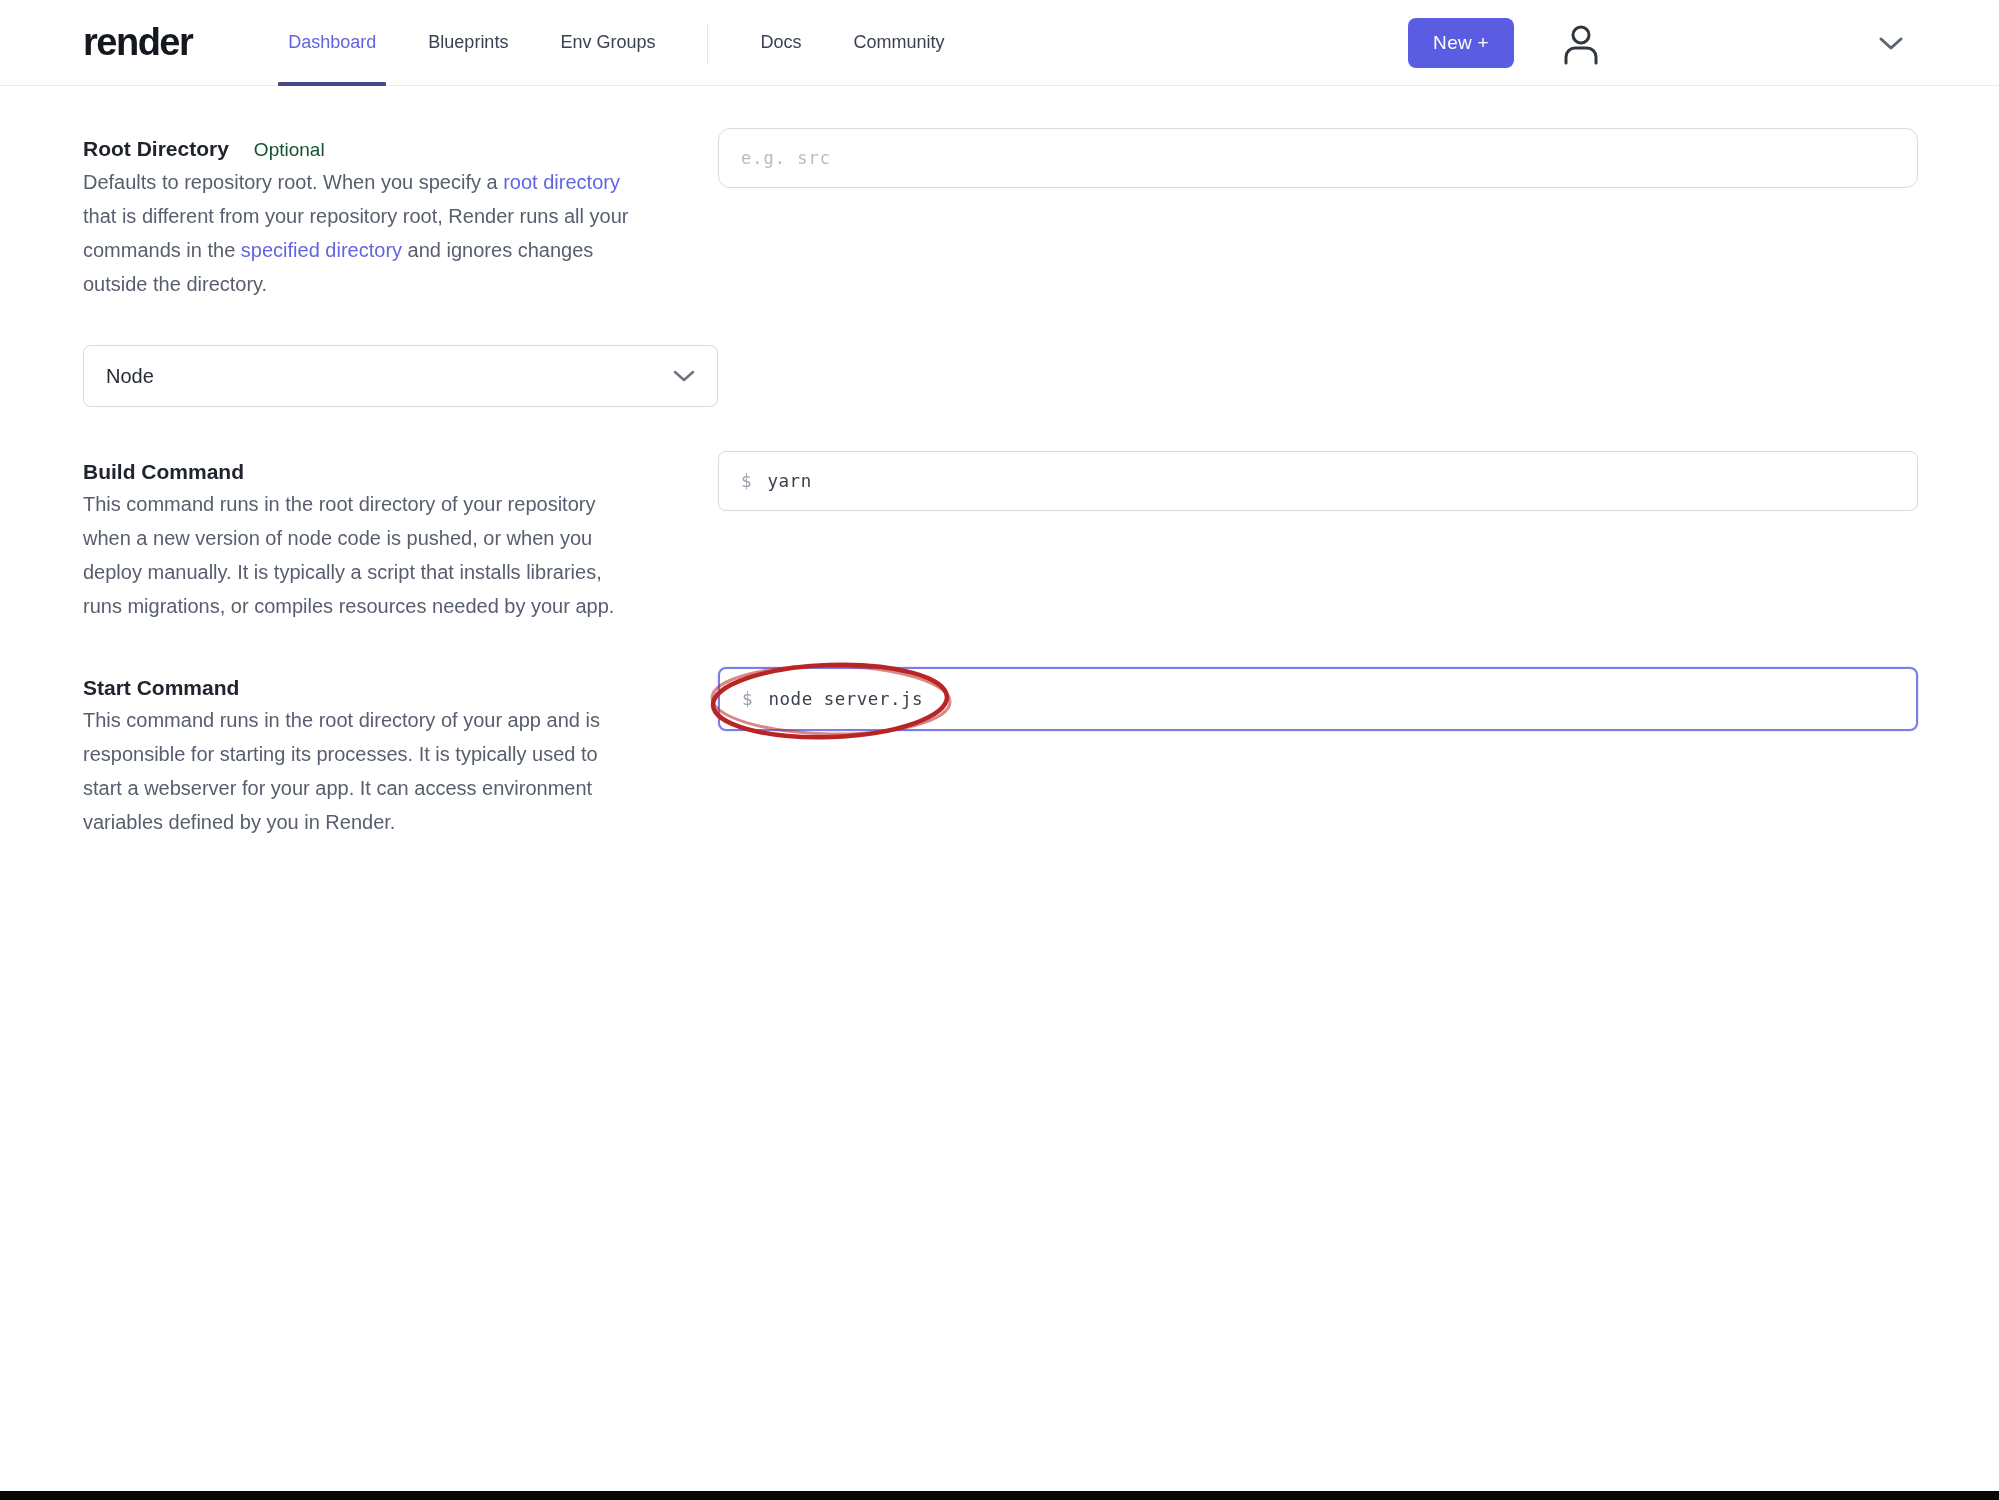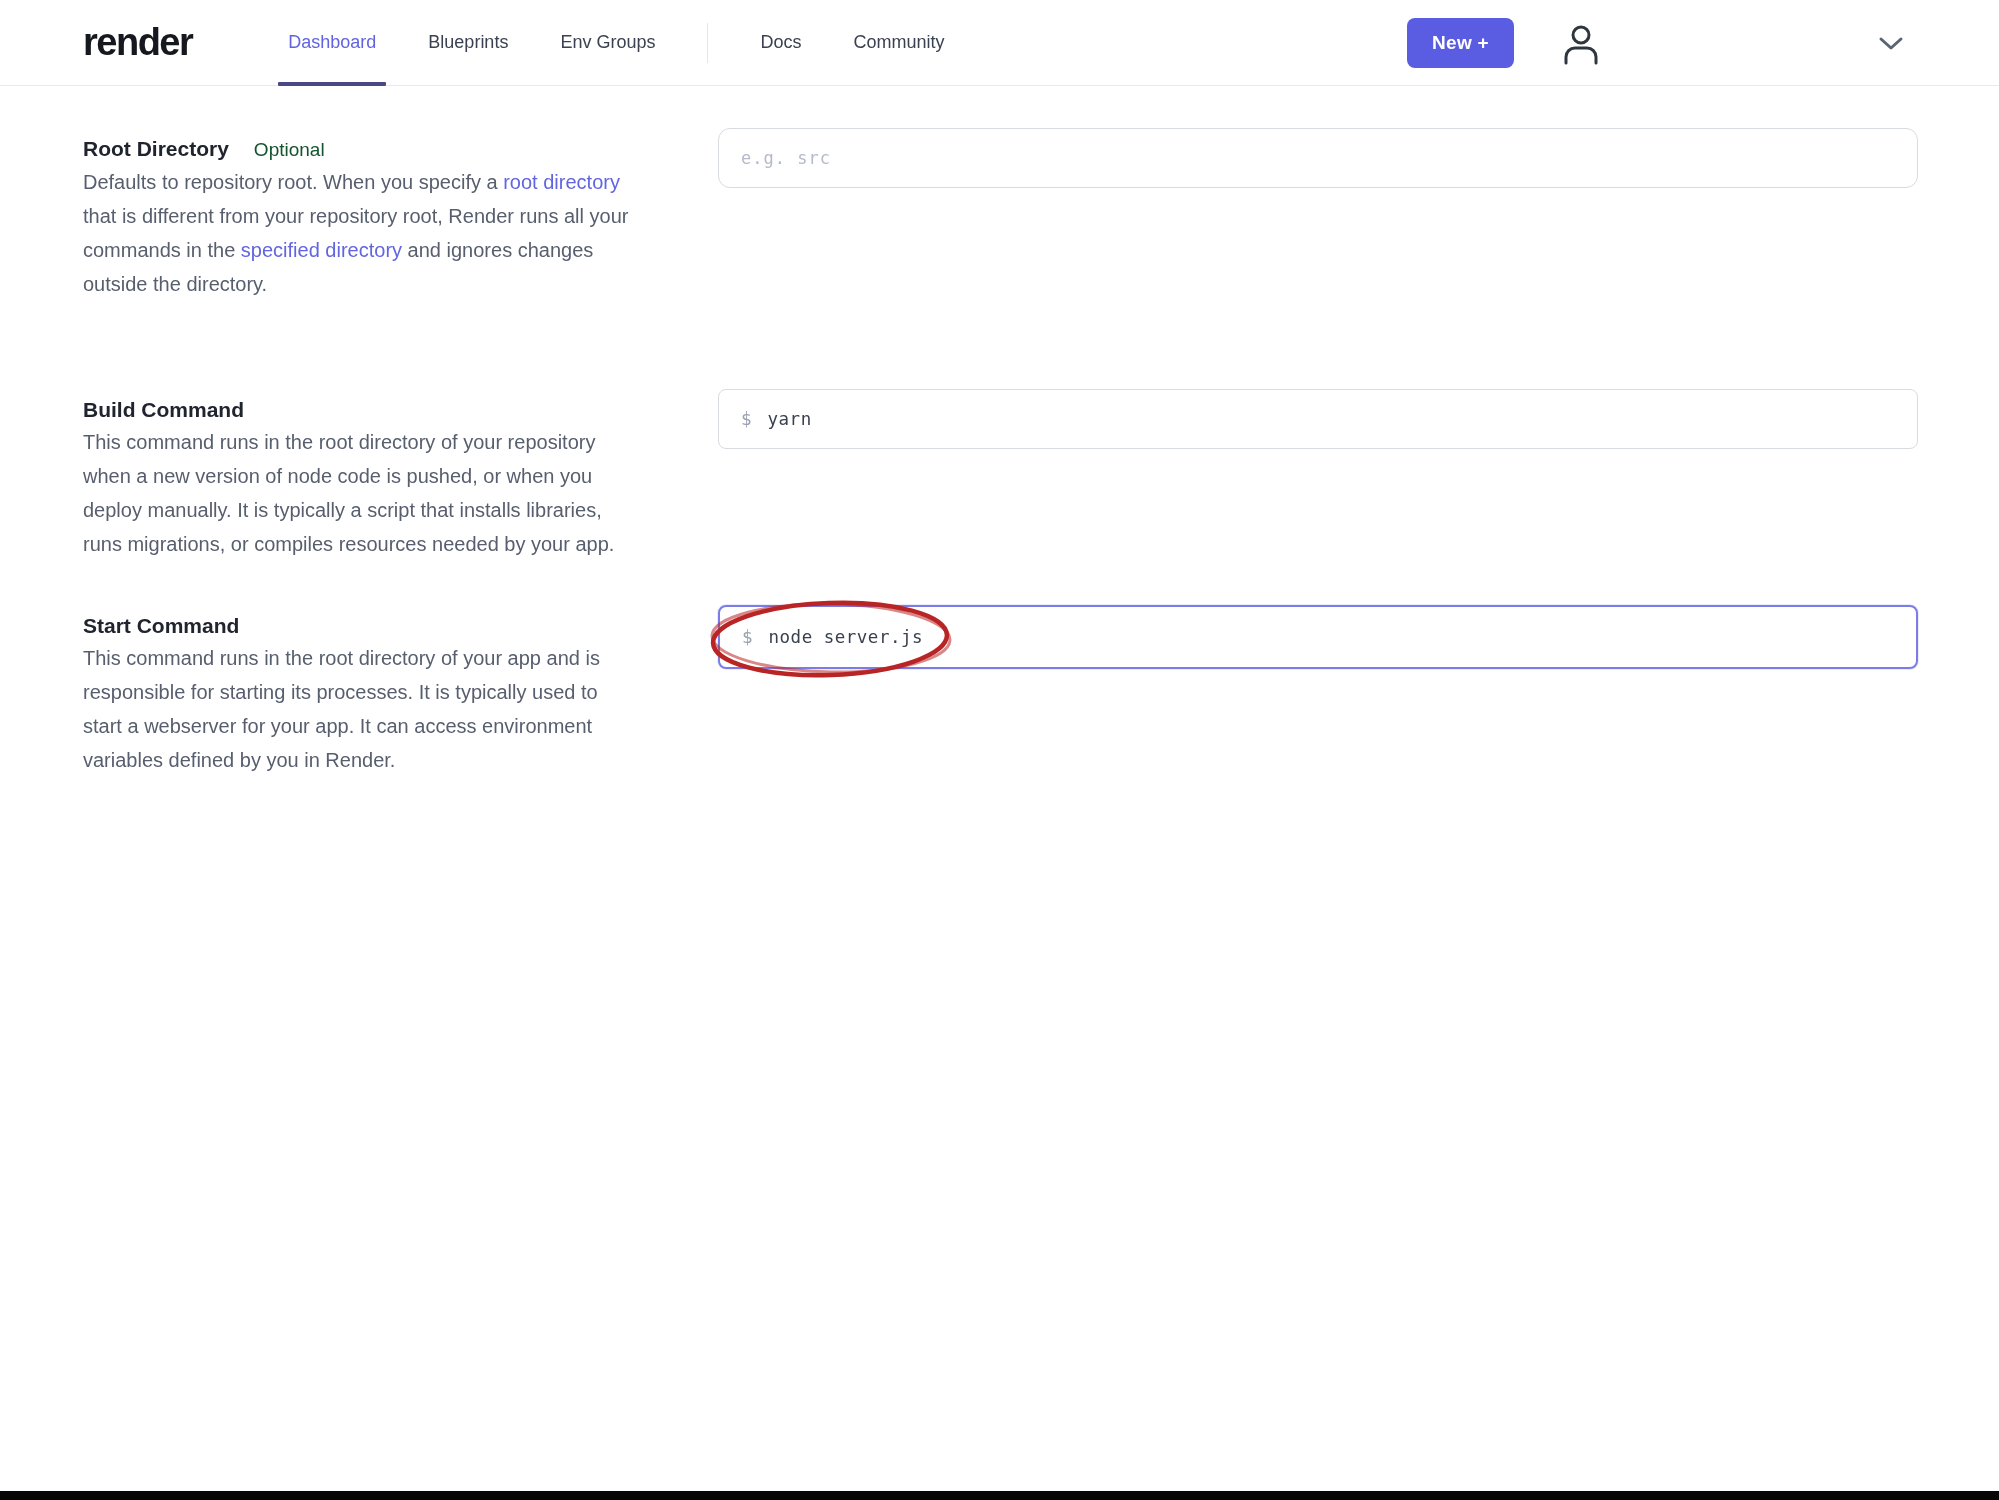--- a/index.html
+++ b/index.html
@@ -15,21 +15,21 @@
   .nav-item { position:relative; height:100%; display:flex; align-items:center; padding:0 26px;
               font-size:18px; color:#3a4150; cursor:pointer; white-space:nowrap; }
   .nav-item.active { color:#6163e1; }
   .nav-item.active::after { content:""; position:absolute; left:16px; right:16px; bottom:-1px;
                             height:4px; background:#474a86; border-radius:1px; }
   .nav-divider { width:1px; height:40px; background:#e4e6ea; margin:0 26px; }
 
   .header-right { margin-left:auto; display:flex; align-items:center; }
   .new-btn { background:#5a5ce2; color:#ffffff; font-size:19px; border:none; border-radius:8px;
              padding:14px 25px; cursor:pointer; font-family:"Liberation Sans", sans-serif;
-             font-weight:bold; letter-spacing:0.3px; }
+             font-weight:normal; letter-spacing:0.3px; }
   .user-btn { margin-left:44px; width:46px; height:46px; display:flex; align-items:center;
               justify-content:center; cursor:pointer; }
   .chev-btn { margin-left:272px; width:30px; height:30px; display:flex; align-items:center;
               justify-content:center; cursor:pointer; }
 
   
   .content { padding:42px 0 0 83px; }
   .row { display:grid; grid-template-columns:635px 1200px; margin-bottom:44px; }
   .label-col { padding:6px 78px 0 0; }
   .sec-label { font-size:21px; font-weight:bold; color:#20242e; line-height:30px; }
@@ -120,20 +120,30 @@
         <div class="sec-desc">
           <span>Defaults to repository root. When you specify a </span><span class="inline-link">root directory</span><span> that is different from your repository root, Render runs all your commands in the </span><span class="inline-link">specified directory</span><span> and ignores changes outside the directory.</span>
         </div>
       </div>
       <div class="field-col">
         <input class="text-input" type="text" placeholder="e.g. src" style="">
       </div>
     </div>
 
     <div class="row">
+      <div class="field-col">
+        <div class="select">
+          <span>Node</span>
+          <span>
+            <svg width="22" height="14" viewBox="0 0 22 14" fill="none">
+              <path d="M2 3 L11 11 L20 3" stroke="#6b7280" stroke-width="2.5" stroke-linecap="round" stroke-linejoin="round"></path>
+            </svg>
+          </span>
+        </div>
+      </div>
     </div>
 
     <div class="row">
       <div class="label-col">
         <div class="sec-label">Build Command</div>
         <div class="sec-desc">This command runs in the root directory of your repository when a new version of node code is pushed, or when you deploy manually. It is typically a script that installs libraries, runs migrations, or compiles resources needed by your app.</div>
       </div>
       <div class="field-col">
         <div class="cmd-input">
           <span class="cmd-prompt">$</span>

